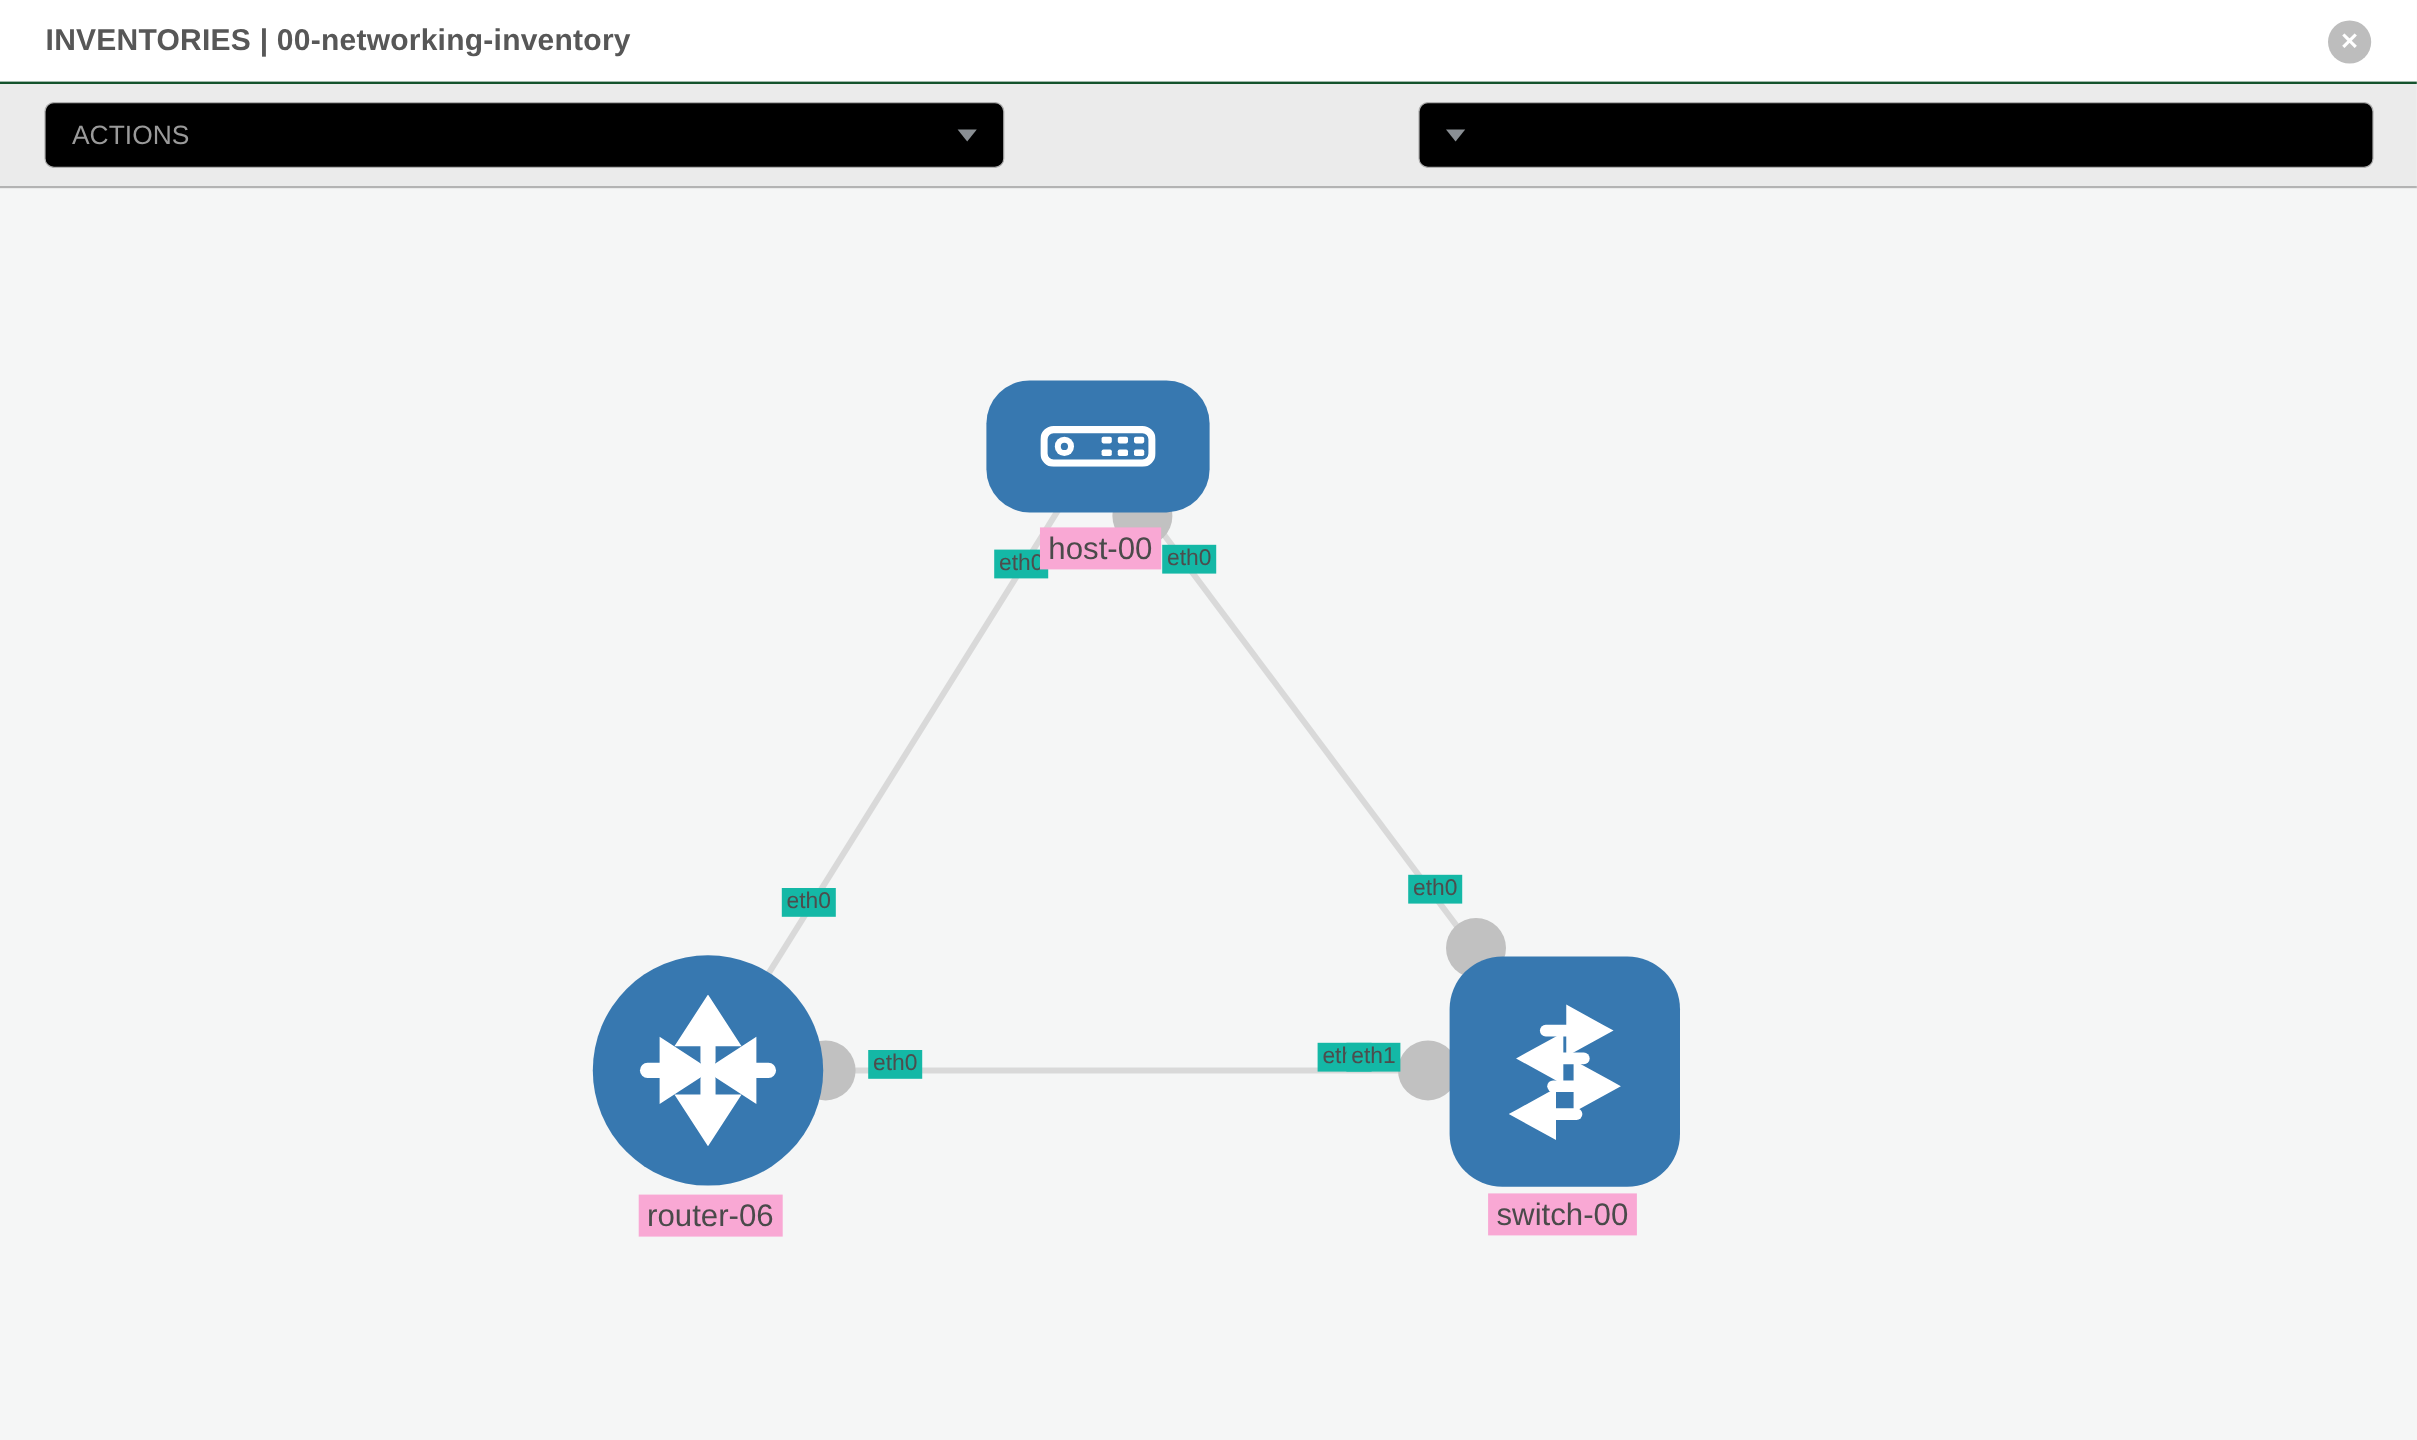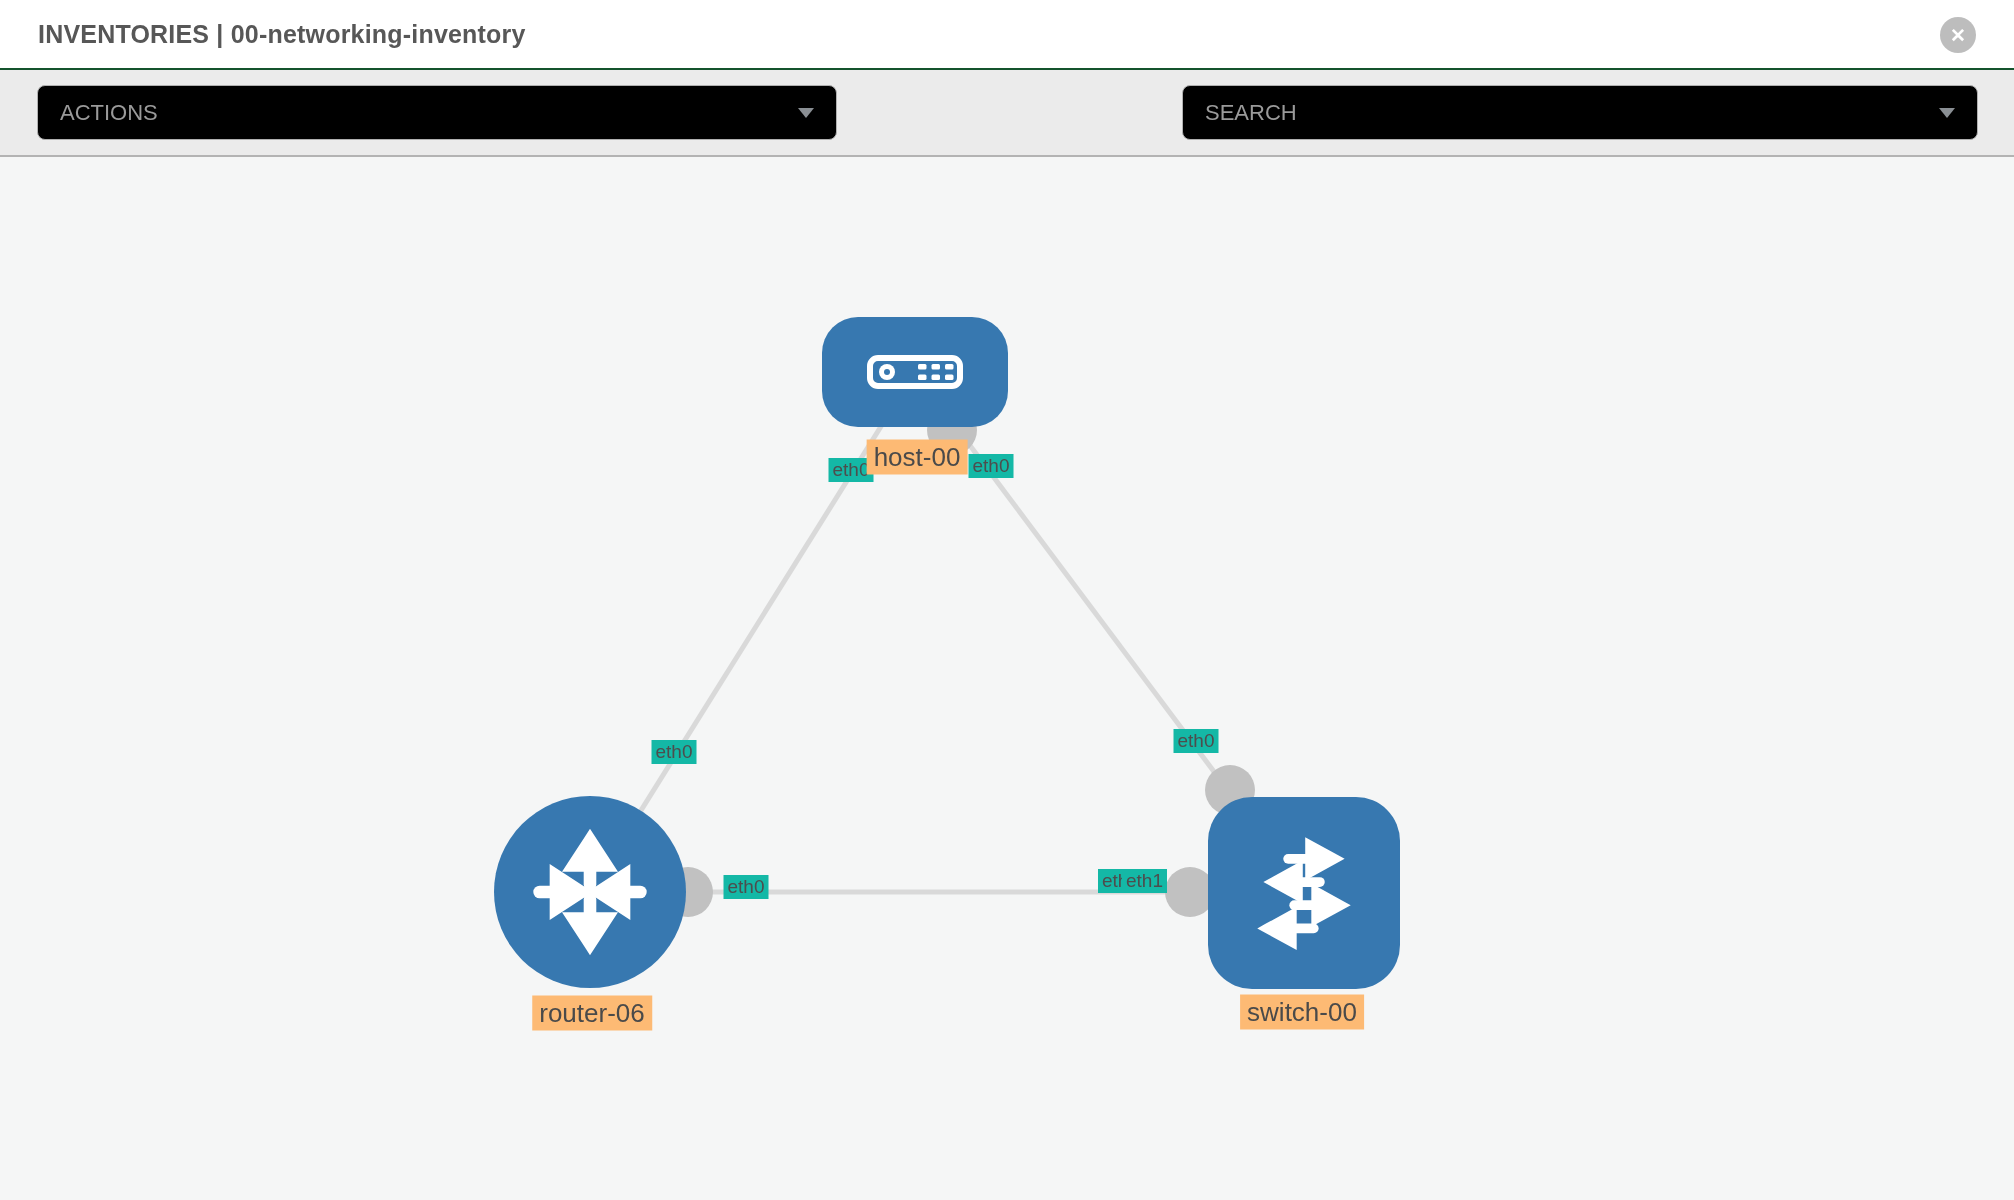--- a/index.html
+++ b/index.html
@@ -35,21 +35,21 @@
     background:#f5f6f6; }
   .links-layer { position:absolute; left:0; top:0; }
 
   .node { position:absolute; background:#3778b0; display:flex;
     align-items:center; justify-content:center; cursor:pointer; }
   .node-host   { left:822px; top:160px; width:186px; height:110px; border-radius:36px; }
   .node-router { left:494px; top:639px; width:192px; height:192px; border-radius:50%; }
   .node-switch { left:1208px; top:640px; width:192px; height:192px; border-radius:44px; }
 
   .node-label { position:absolute; transform:translate(-50%,-50%);
-    background:#fdba74; color:#4a4a4a; font-size:26px; padding:2px 7px;
+    background:#f9a8d4; color:#4a4a4a; font-size:26px; padding:2px 7px;
     white-space:nowrap; z-index:6; }
   .iface-label { position:absolute; transform:translate(-50%,-50%);
     background:#14b8a6; color:#4d4d4d; font-size:19px; padding:1px 4px;
     white-space:nowrap; z-index:5; }
   .iface-abs { transform:none; }   
 
   .lbl-host   { left:917px;  top:300px; }
   .lbl-router { left:592px;  top:856px; }
   .lbl-switch { left:1302px; top:855px;text-align:center; }
   .if-host-l   { left:851px;  top:313px; }
@@ -83,21 +83,20 @@
   <div class="tool-icon" style="left:1118px;">
     <svg viewBox="0 0 24 24" fill="none" stroke="#83878b">
       <circle cx="7.5" cy="7.5" r="4.6" stroke-width="3.4"></circle>
       <path d="M11 11 L20.6 20.6" stroke-width="3.4" stroke-linecap="round"></path>
       <path d="M16.2 16.2 L19 13.4" stroke-width="3" stroke-linecap="round"></path>
       <path d="M20.2 20.2 L23 17.4" stroke-width="3" stroke-linecap="round"></path>
     </svg>
   </div>
 
   <div class="dropdown dd-search">
-    <span class="dd-label">SEARCH</span>
     <span class="caret"></span>
   </div>
 </div>
 
 <div class="canvas">
 
   <svg class="links-layer" width="2014" height="1043">
     <g stroke="#d9d9d9" stroke-width="5">
       <line x1="915" y1="215" x2="590" y2="735"></line>
       <line x1="915" y1="215" x2="1304" y2="735"></line>

